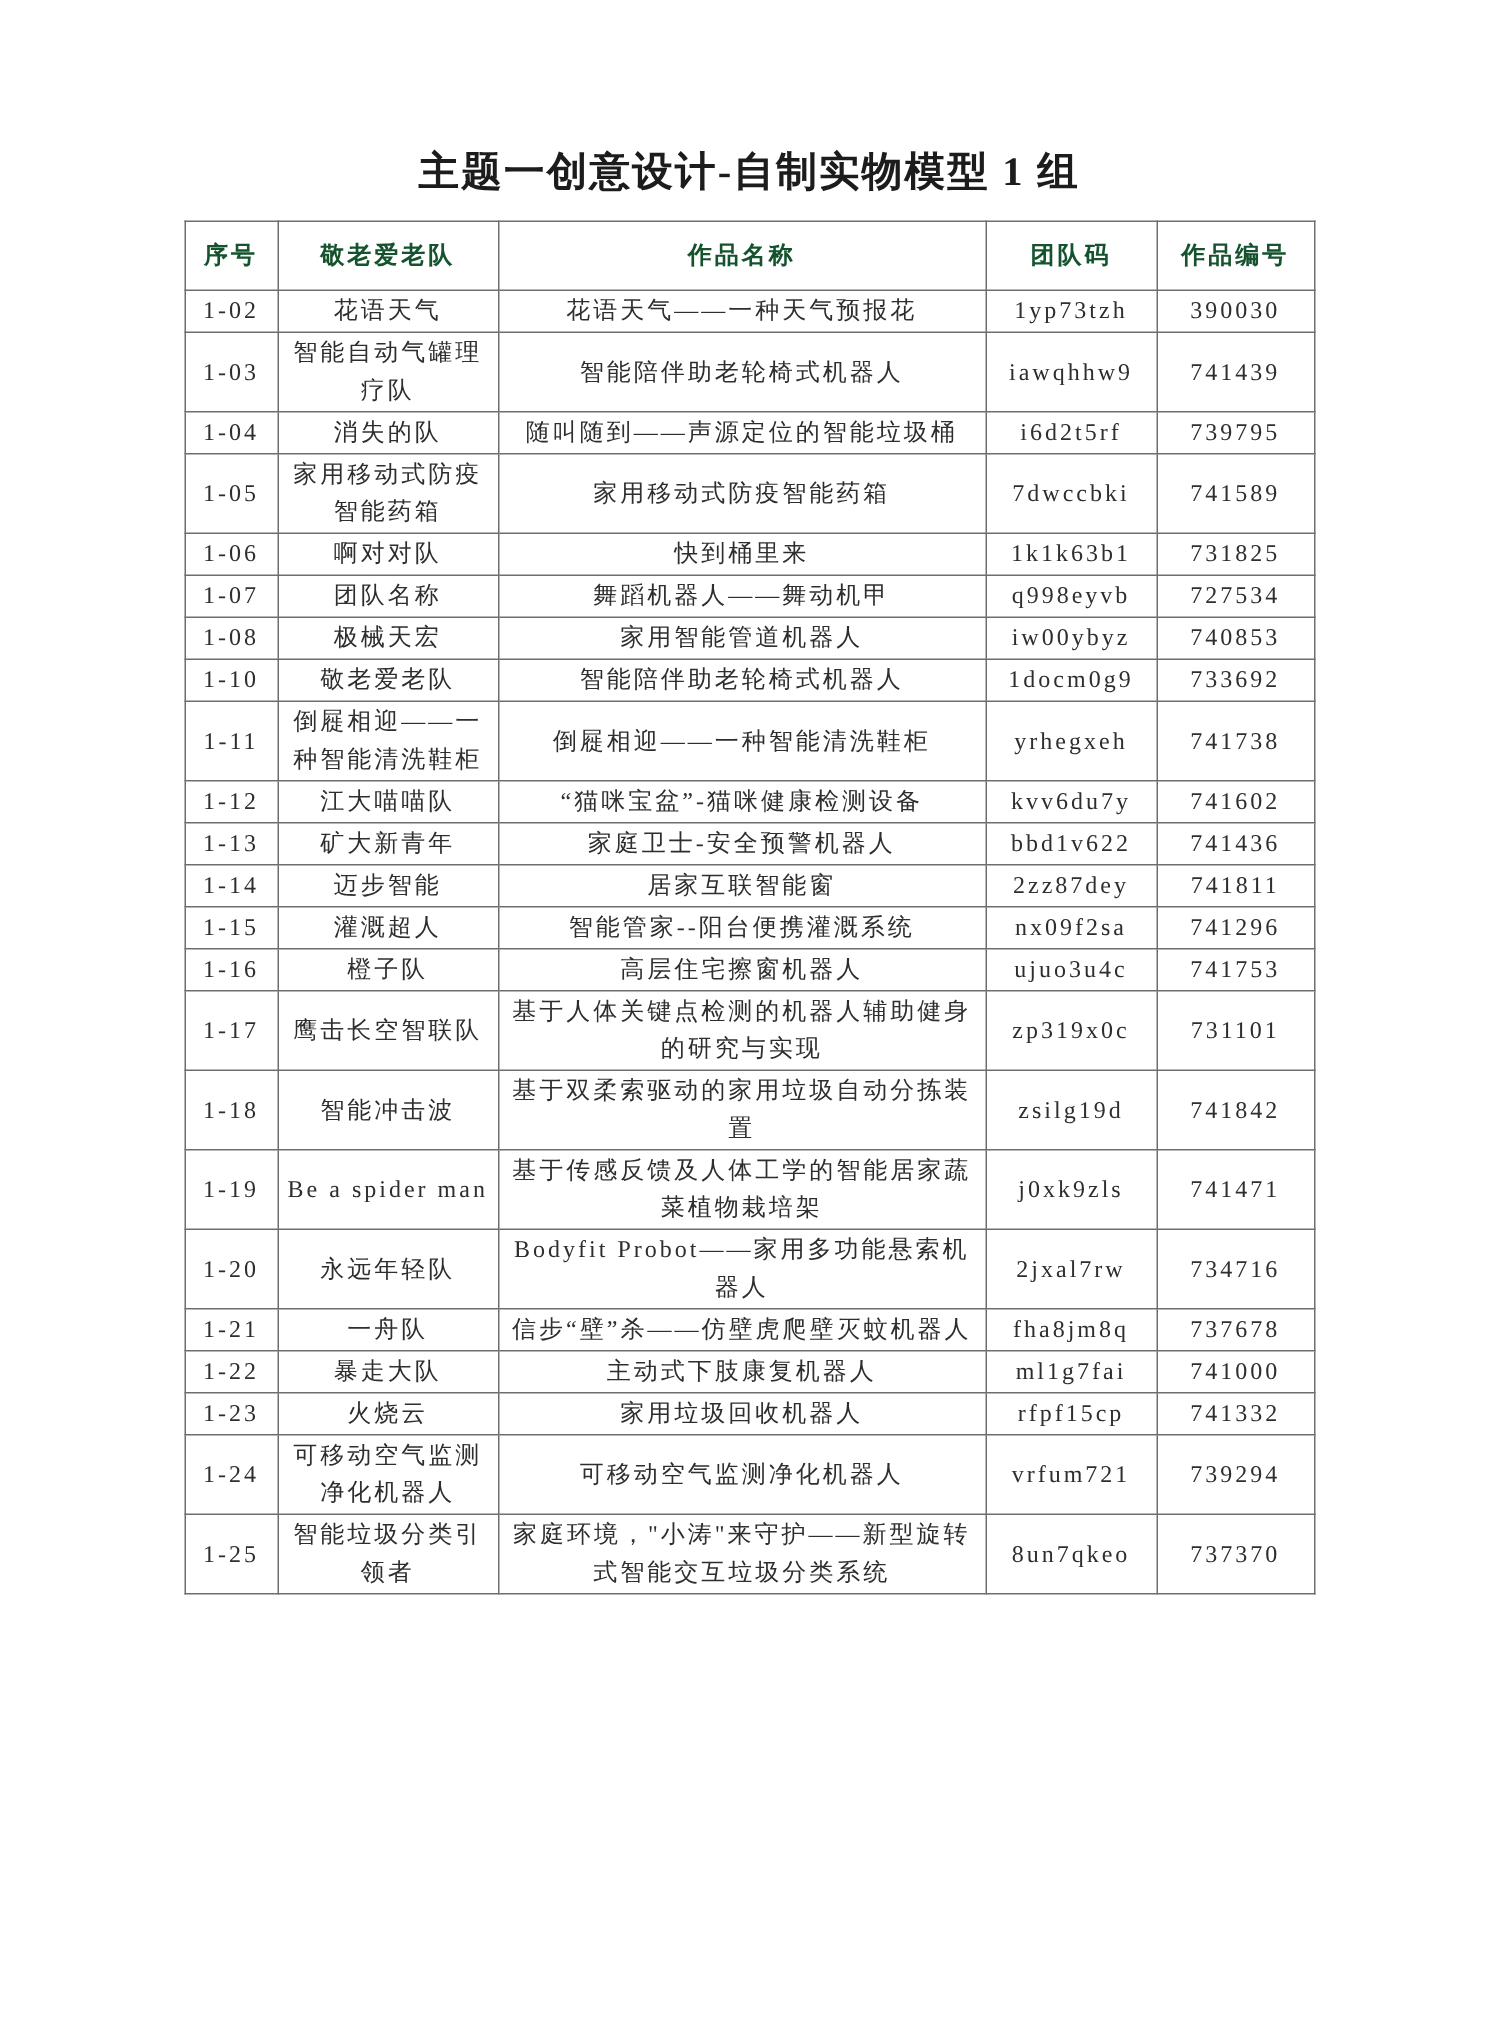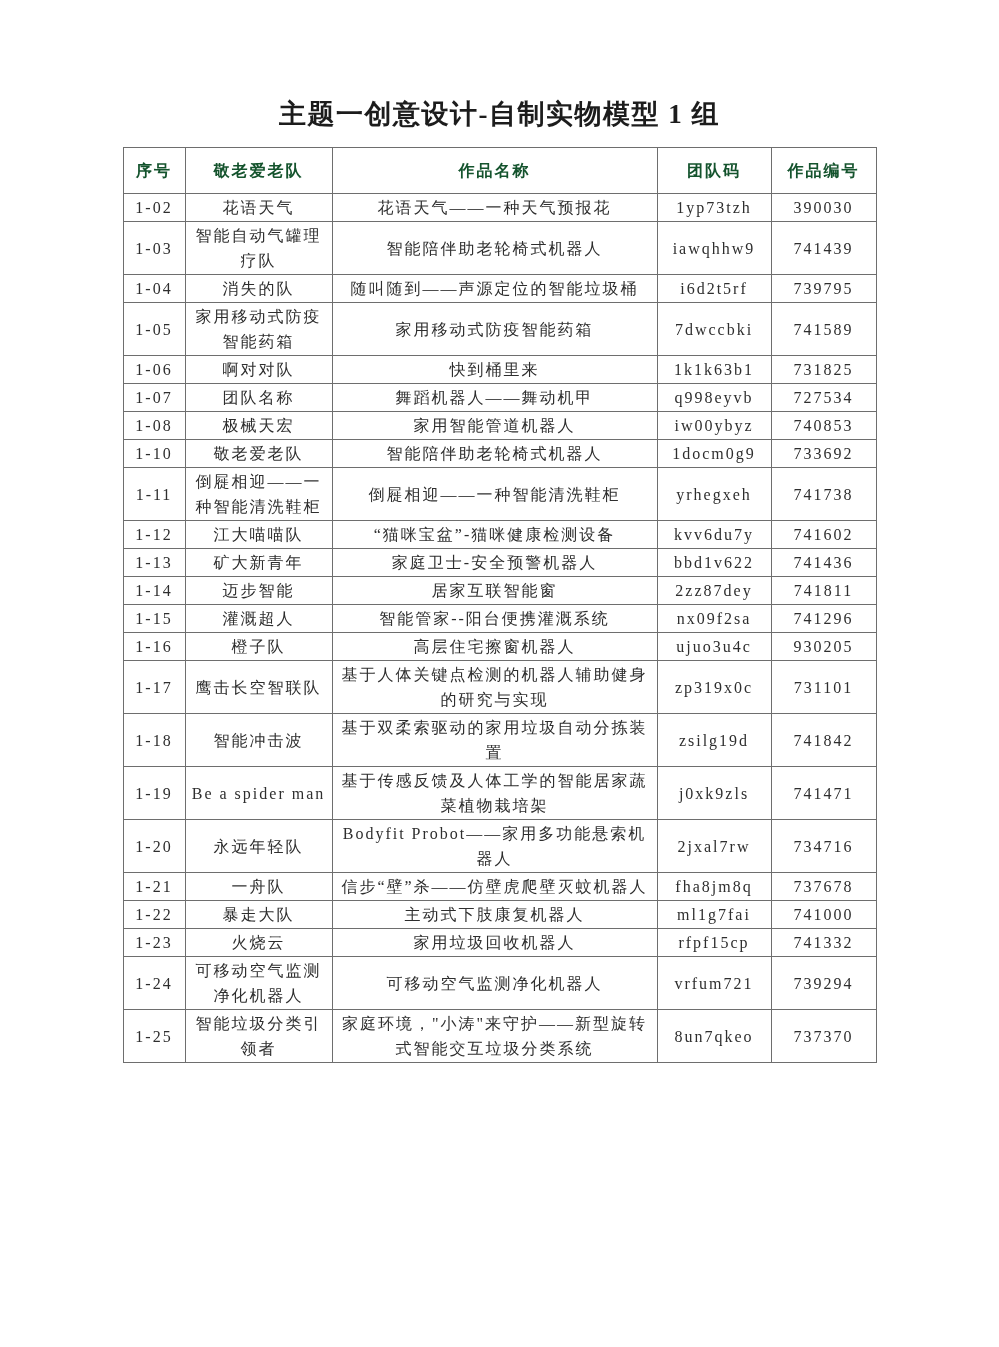--- a/index.html
+++ b/index.html
@@ -188,21 +188,21 @@
     <td>智能管家--阳台便携灌溉系统</td>
     <td>nx09f2sa</td>
     <td>741296</td>
   </tr>
 
   <tr>
     <td>1-16</td>
     <td>橙子队</td>
     <td>高层住宅擦窗机器人</td>
     <td>ujuo3u4c</td>
-    <td>930205</td>
+    <td>741753</td>
   </tr>
 
   <tr>
     <td>1-17</td>
     <td>鹰击长空智联队</td>
     <td>基于人体关键点检测的机器人辅助健身的研究与实现</td>
     <td>zp319x0c</td>
     <td>731101</td>
   </tr>
 

